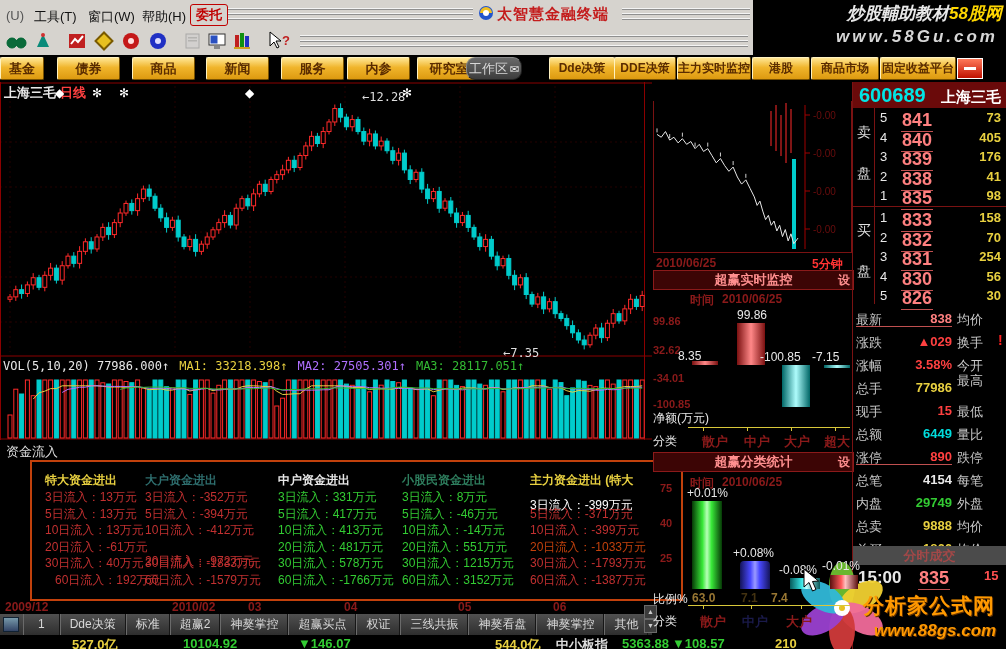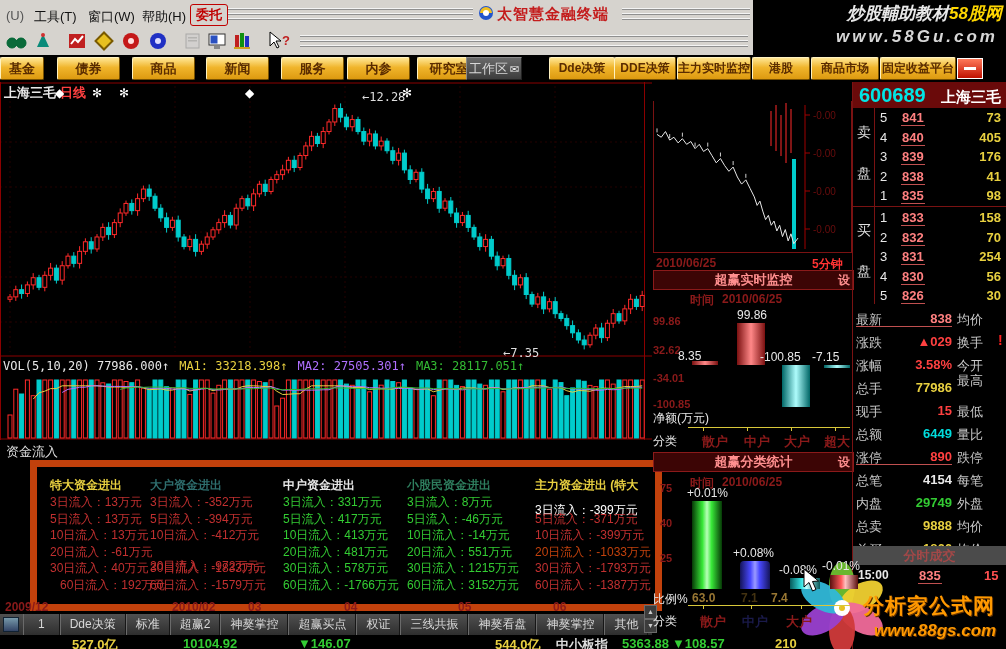--- a/index.html
+++ b/index.html
@@ -29,21 +29,21 @@
   
   #kline-svg{position:absolute;left:0;top:82px;}
   #kline-title{position:absolute;left:4px;top:84px;font-size:13px;font-weight:bold;color:#e8e8e8;}
   #kline-title b{color:#ff4040;margin-left:4px;}
   .marker{position:absolute;top:86px;color:#fff;font-size:12px;}
   .annot{position:absolute;color:#ddd;font-size:12px;font-family:"DejaVu Sans Mono",monospace;}
   #volbar{position:absolute;left:3px;top:359px;font-size:12px;white-space:nowrap;font-family:"DejaVu Sans Mono",monospace;}
   #volbar span{margin-right:10px;}
   
   #ff-title{position:absolute;left:6px;top:443px;color:#ddd;font-size:13px;}
-  #ff-box{position:absolute;left:30px;top:460px;width:618px;height:137px;border:7px solid #c2410c;}
+  #ff-box{position:absolute;left:30px;top:460px;width:618px;height:137px;border:2px solid #c2410c;padding-left:31px;}
   .ffh{position:absolute;font-size:12px;font-weight:bold;white-space:nowrap;}
   .ffr{position:absolute;font-size:12px;white-space:nowrap;}
   
   .tl{position:absolute;top:600px;color:#8b1a1a;font-weight:bold;font-size:12px;}
   #btabs{position:absolute;left:0;top:614px;width:652px;height:21px;background:linear-gradient(#505050,#2e2e2e);display:flex;align-items:center;}
   .btab{height:21px;line-height:21px;padding:0 9px;color:#d8d8d8;font-size:12px;border-left:1px solid #6a6a6a;border-right:1px solid #161616;white-space:nowrap;}
   #statusbar{position:absolute;left:0;top:635px;width:1006px;height:14px;overflow:hidden;background:#000;}
   .st{position:absolute;top:1px;font-size:13px;font-weight:bold;white-space:nowrap;}
   
   .rheader{position:absolute;left:653px;width:199px;height:18px;background:#3c0505;border:1px solid #8b1a1a;
@@ -59,21 +59,21 @@
   .bar-blue{background:linear-gradient(90deg,#14145a,#4949ff 35%,#9a9aff 50%,#4949ff 65%,#14145a);border-radius:4px 4px 0 0;}
   .bar-cyan{background:linear-gradient(90deg,#065a5a,#39e8e8 40%,#c0ffff 55%,#065a5a);}
   .bar-red{background:linear-gradient(90deg,#5a0f0f,#ff5a5a 40%,#ffc0c0 55%,#5a0f0f);}
   .axisline{position:absolute;height:1px;background:#d8c83a;}
   .tick{position:absolute;width:1px;height:4px;background:#d8c83a;}
   
   #qhead{position:absolute;left:853px;top:82px;width:153px;height:26px;background:#6a0a0a;}
   #qcode{position:absolute;left:6px;top:2px;color:#00e5e5;font-size:20px;font-weight:bold;}
   #qname{position:absolute;left:88px;top:6px;color:#fff;font-size:15px;font-weight:bold;white-space:nowrap;}
   .ob-num{position:absolute;color:#e8e8e8;font-size:13px;}
-  .ob-price{position:absolute;color:#ff8080;font-size:13px;font-weight:bold;border-bottom:1px solid #c05050;padding:0 1px;}
+  .ob-price{position:absolute;color:#ff8080;font-size:18px;font-weight:bold;border-bottom:1px solid #c05050;padding:0 1px;}
   .ob-vol{position:absolute;color:#e8d040;font-size:13px;font-weight:bold;text-align:right;width:52px;}
   .ob-char{position:absolute;color:#ddd;font-size:14px;left:857px;}
   .q-l{position:absolute;left:856px;color:#c8c8c8;font-size:13px;}
   .q-r{position:absolute;left:957px;color:#c8c8c8;font-size:13px;white-space:nowrap;}
   .q-v{position:absolute;width:96px;left:856px;text-align:right;font-size:13px;font-weight:bold;}
   .v-pink{color:#ff8080;} .v-red{color:#ff4040;} .v-yellow{color:#e8d040;}
   .v-cyan{color:#00dddd;} .v-white{color:#e8e8e8;} .v-green{color:#33cc33;}
   .u{border-bottom:1px solid #c05050;}
   #tickhdr{position:absolute;left:853px;top:546px;width:153px;height:19px;background:#4b4b4b;color:#a34848;font-weight:bold;font-size:13px;text-align:center;line-height:19px;}
   #ad-bottom-l1{position:absolute;left:863px;top:592px;color:#ff9900;font-size:21px;font-weight:bold;letter-spacing:1px;white-space:nowrap;text-shadow:1px 1px 0 #663300;}
@@ -157,21 +157,21 @@
   </div>
 
   <div id="tabrow">
       <div class="ytab" style="position: absolute; left: 0px; width: 42px;">基金</div>
       <div class="ytab" style="position: absolute; left: 57px; width: 61px;">债券</div>
       <div class="ytab" style="position: absolute; left: 132px; width: 61px;">商品</div>
       <div class="ytab" style="position: absolute; left: 206px; width: 61px;">新闻</div>
       <div class="ytab" style="position: absolute; left: 281px; width: 61px;">服务</div>
       <div class="ytab" style="position: absolute; left: 347px; width: 61px;">内参</div>
       <div class="ytab" style="position: absolute; left: 417px; width: 62px;">研究室</div>
-      <div class="gtab" style="position: absolute; left: 466px; width: 54px;">工作区<span style="color: rgb(238, 238, 238); margin-left: 2px; font-size: 11px;">✉</span></div>
+      <div class="gtab" style="position: absolute; left: 466px; width: 54px; border-radius: 9px;">工作区<span style="color: rgb(238, 238, 238); margin-left: 2px; font-size: 11px;">✉</span></div>
       <div class="ytab" style="position: absolute; left: 549px; width: 64px; overflow: hidden; font-size: 12px;">Dde决策</div>
       <div class="ytab" style="position: absolute; left: 614px; width: 60px; overflow: hidden; font-size: 12px;">DDE决策</div>
       <div class="ytab" style="position: absolute; left: 677px; width: 72px; overflow: hidden; font-size: 12px;">主力实时监控</div>
       <div class="ytab" style="position: absolute; left: 752px; width: 56px; overflow: hidden; font-size: 12px;">港股</div>
       <div class="ytab" style="position: absolute; left: 811px; width: 66px; overflow: hidden; font-size: 12px;">商品市场</div>
       <div class="ytab" style="position: absolute; left: 880px; width: 74px; overflow: hidden; font-size: 12px;">固定收益平台</div>
       <div id="tab-close" style="position: absolute; left: 957px;">
         <i></i>
       </div>
     </div>
@@ -735,21 +735,21 @@
       <div class="q-l" style="position: absolute; top: 518px;">总卖</div>
       <div class="q-v v-yellow" style="position: absolute; top: 518px;">9888</div>
       <div class="q-r" style="position: absolute; top: 518px;">均价</div>
       <div class="q-l" style="position: absolute; top: 541px;">总买</div>
       <div class="q-v v-yellow" style="position: absolute; top: 541px;">1866</div>
       <div class="q-r" style="position: absolute; top: 541px;">均价</div>
       <div style="position: absolute; left: 998px; top: 332px; color: rgb(255, 32, 32); font-weight: bold; font-size: 14px;">!</div>
     </div>
   <div id="tickhdr">分时成交</div>
   <div id="tickrow">
-      <div style="position: absolute; left: 858px; top: 568px; color: rgb(232, 232, 232); font-size: 12px; font-weight: bold;">15:00</div>
+      <div style="position: absolute; left: 858px; top: 568px; color: rgb(232, 232, 232); font-size: 17px; font-weight: bold;">15:00</div>
       <div class="ob-price" style="position: absolute; left: 918px; top: 568px;">835</div>
       <div style="position: absolute; left: 984px; top: 568px; color: rgb(255, 80, 80); font-size: 13px; font-weight: bold;">15</div>
     </div>
 
   <svg class="abs" style="left:790px;top:558px" width="110" height="91">
     <g transform="translate(52,50)">
       <ellipse rx="13" ry="24" transform="rotate(0)" fill="#6fc030" opacity="0.95" cy="-22"></ellipse>
       <ellipse rx="13" ry="24" transform="rotate(60)" fill="#f0d030" opacity="0.95" cy="-22"></ellipse>
       <ellipse rx="13" ry="24" transform="rotate(120)" fill="#f06a9a" opacity="0.95" cy="-22"></ellipse>
       <ellipse rx="13" ry="24" transform="rotate(180)" fill="#d03a3a" opacity="0.95" cy="-22"></ellipse>

